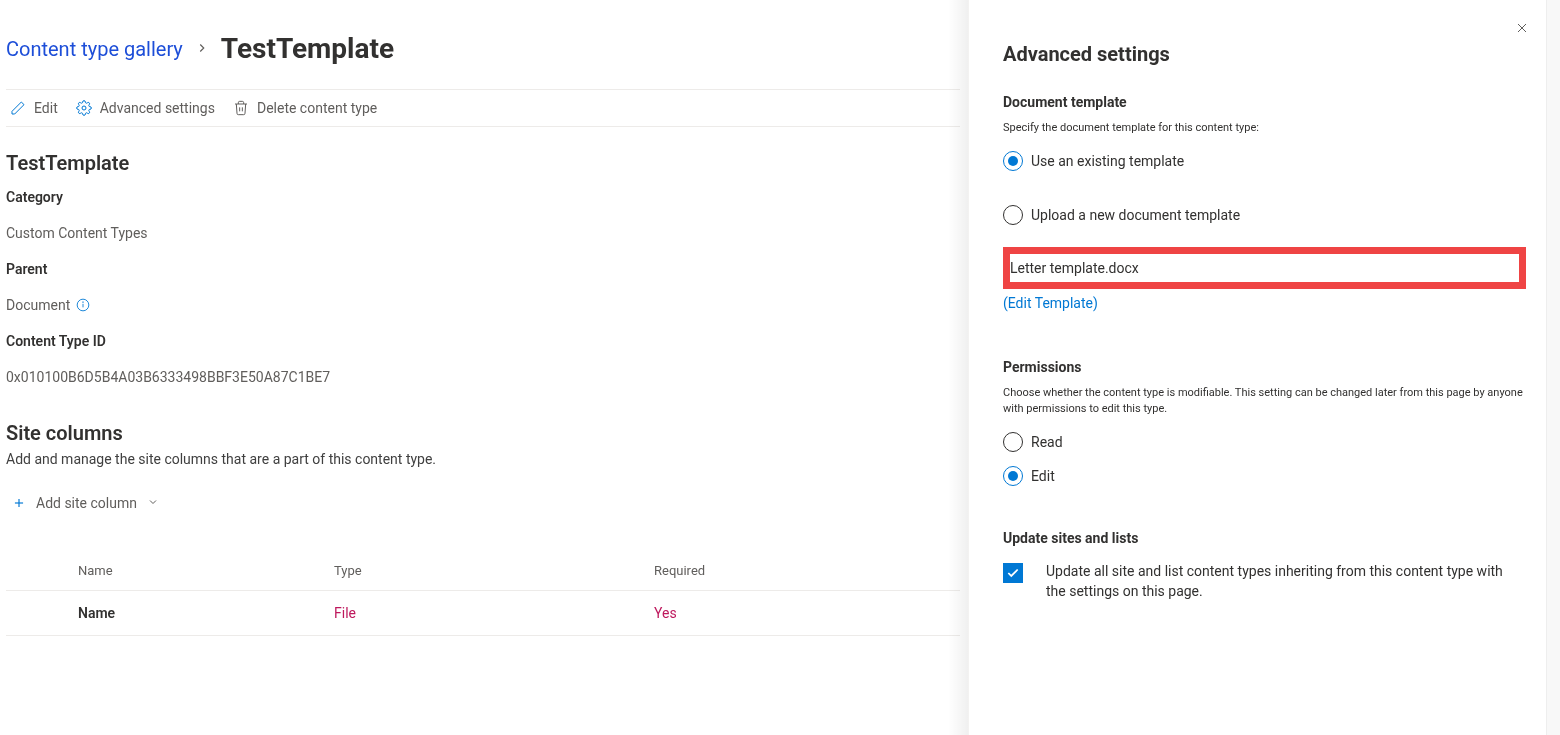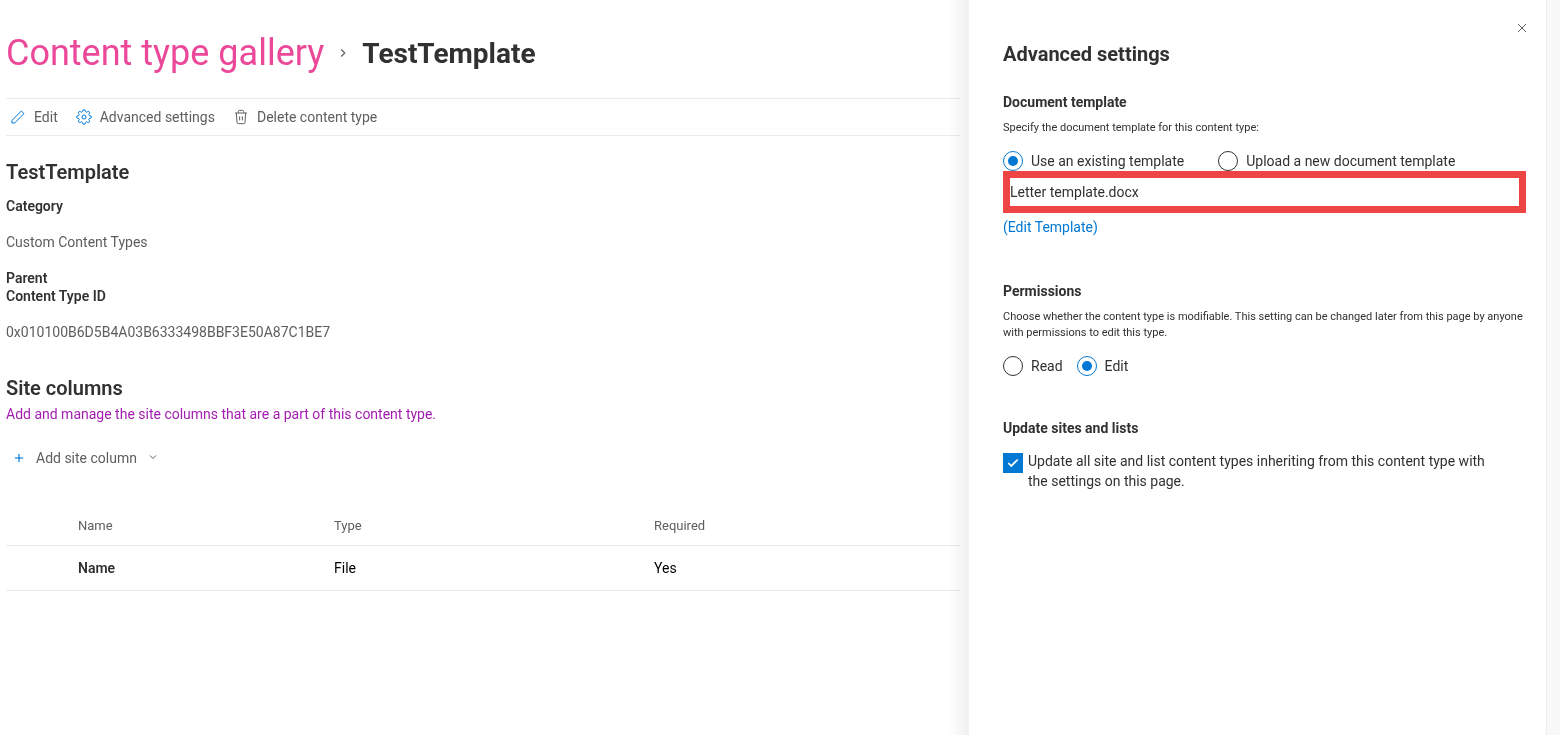--- a/index.html
+++ b/index.html
@@ -18,23 +18,23 @@
     padding: 0 0 0 6px;
   }
   
   .breadcrumb {
     display: flex;
     align-items: center;
     gap: 12px;
     padding: 32px 0 24px 0;
   }
   .breadcrumb-parent {
-    font-size: 36px;
+    font-size: 20px;
     font-weight: 400;
-    color: #ec4899;
+    color: #1d4ed8;
     cursor: pointer;
   }
   .breadcrumb-chevron {
     color: #605e5c;
     font-size: 18px;
   }
   .breadcrumb-current {
     font-size: 28px;
     font-weight: 700;
     color: #323130;
@@ -56,21 +56,21 @@
     font-size: 14px;
   }
   .cmd-item .ico { color: #0078d4; width:16px; height:16px; display:flex; align-items:center; justify-content:center; }
   .delete .ico { color: #605e5c; }
   .section { padding: 24px 0 0 0; }
   .content-title { font-size: 20px; font-weight: 600; margin: 0 0 14px 0; }
   .field-label { font-weight: 600; font-size: 14px; color:#323130; margin-top: 2px; }
   .field-value { color: #605e5c; font-size: 14px; margin-top: 20px; margin-bottom: 20px; display:flex; align-items:center; gap:6px;}
   .info-icon { color:#0078d4; width:14px; height:14px; display:inline-flex; }
   .site-cols-title { font-size: 20px; font-weight: 600; margin: 36px 0 6px 0; }
-  .site-cols-desc { color:#a21caf; font-size:14px; margin-bottom: 28px; }
+  .site-cols-desc { color:#404040; font-size:14px; margin-bottom: 28px; }
   .add-col {
     display: flex;
     align-items: center;
     gap: 8px;
     color: #605e5c;
     cursor: pointer;
     font-size: 14px;
     padding-left: 6px;
     margin-bottom: 40px;
   }
@@ -85,21 +85,21 @@
     font-weight: 400;
     color: #605e5c;
     font-size: 13px;
     padding: 12px 8px;
     border-bottom: 1px solid #edebe9;
   }
   table.cols th:first-child { padding-left: 72px; }
   table.cols td {
     padding: 14px 8px;
     border-bottom: 1px solid #edebe9;
-    color: #000000;
+    color: #be185d;
     font-size: 14px;
   }
   table.cols td:first-child { padding-left: 72px; color:#323130; font-weight:600; }
   table.cols th.c-name, table.cols td.c-name { width: 320px; }
   table.cols th.c-type, table.cols td.c-type { width: 320px; }
   
   .panel-shadow {
     position: absolute;
     top: 0;
     right: 592px;
@@ -139,20 +139,22 @@
   }
   .panel p.desc {
     font-size: 11px;
     color: #323130;
     margin: 8px 0 16px 0;
     line-height: 1.4;
   }
   .radio-row {
     display: flex;
     gap: 34px;
+    margin-bottom: 22px;
+    flex-direction: column;
   }
   .radio-opt {
     display: flex;
     align-items: center;
     gap: 8px;
     cursor: pointer;
     font-size: 14px;
   }
   .radio {
     width: 20px;
@@ -182,25 +184,25 @@
     outline: none;
   }
   .edit-template-link {
     color: #0078d4;
     font-size: 14px;
     margin-top: 6px;
     display: inline-block;
     cursor: pointer;
   }
   .spacer { height: 48px; }
-  .perm-radios { display:flex; flex-direction:row; gap:14px; margin-bottom: 44px; }
+  .perm-radios { display:flex; flex-direction:column; gap:14px; margin-bottom: 44px; }
   .checkbox-row {
     display: flex;
     align-items: flex-start;
-    gap: 5px;
+    gap: 23px;
     font-size: 14px;
     line-height: 1.4;
   }
   .checkbox {
     width: 20px;
     height: 20px;
     background: #0078d4;
     display: flex;
     align-items: center;
     justify-content: center;
@@ -263,20 +265,30 @@
     </div>
   </div>
 
   <div class="section">
     <div class="content-title">TestTemplate</div>
 
     <div class="field-label">Category</div>
     <div class="field-value">Custom Content Types</div>
 
     <div class="field-label">Parent</div>
+    <div class="field-value">
+      <span>Document</span>
+      <span class="info-icon">
+        <svg width="14" height="14" viewBox="0 0 24 24" fill="none" stroke="currentColor" stroke-width="1.5">
+            <circle cx="12" cy="12" r="10"></circle>
+            <line x1="12" y1="10" x2="12" y2="16"></line>
+            <circle cx="12" cy="7" r="0.5" fill="currentColor"></circle>
+          </svg>
+      </span>
+    </div>
 
     <div class="field-label">Content Type ID</div>
     <div class="field-value">0x010100B6D5B4A03B6333498BBF3E50A87C1BE7</div>
   </div>
 
   <div class="site-cols-title">Site columns</div>
   <div class="site-cols-desc">Add and manage the site columns that are a part of this content type.</div>
 
   <div class="add-col">
     <span class="ico">

